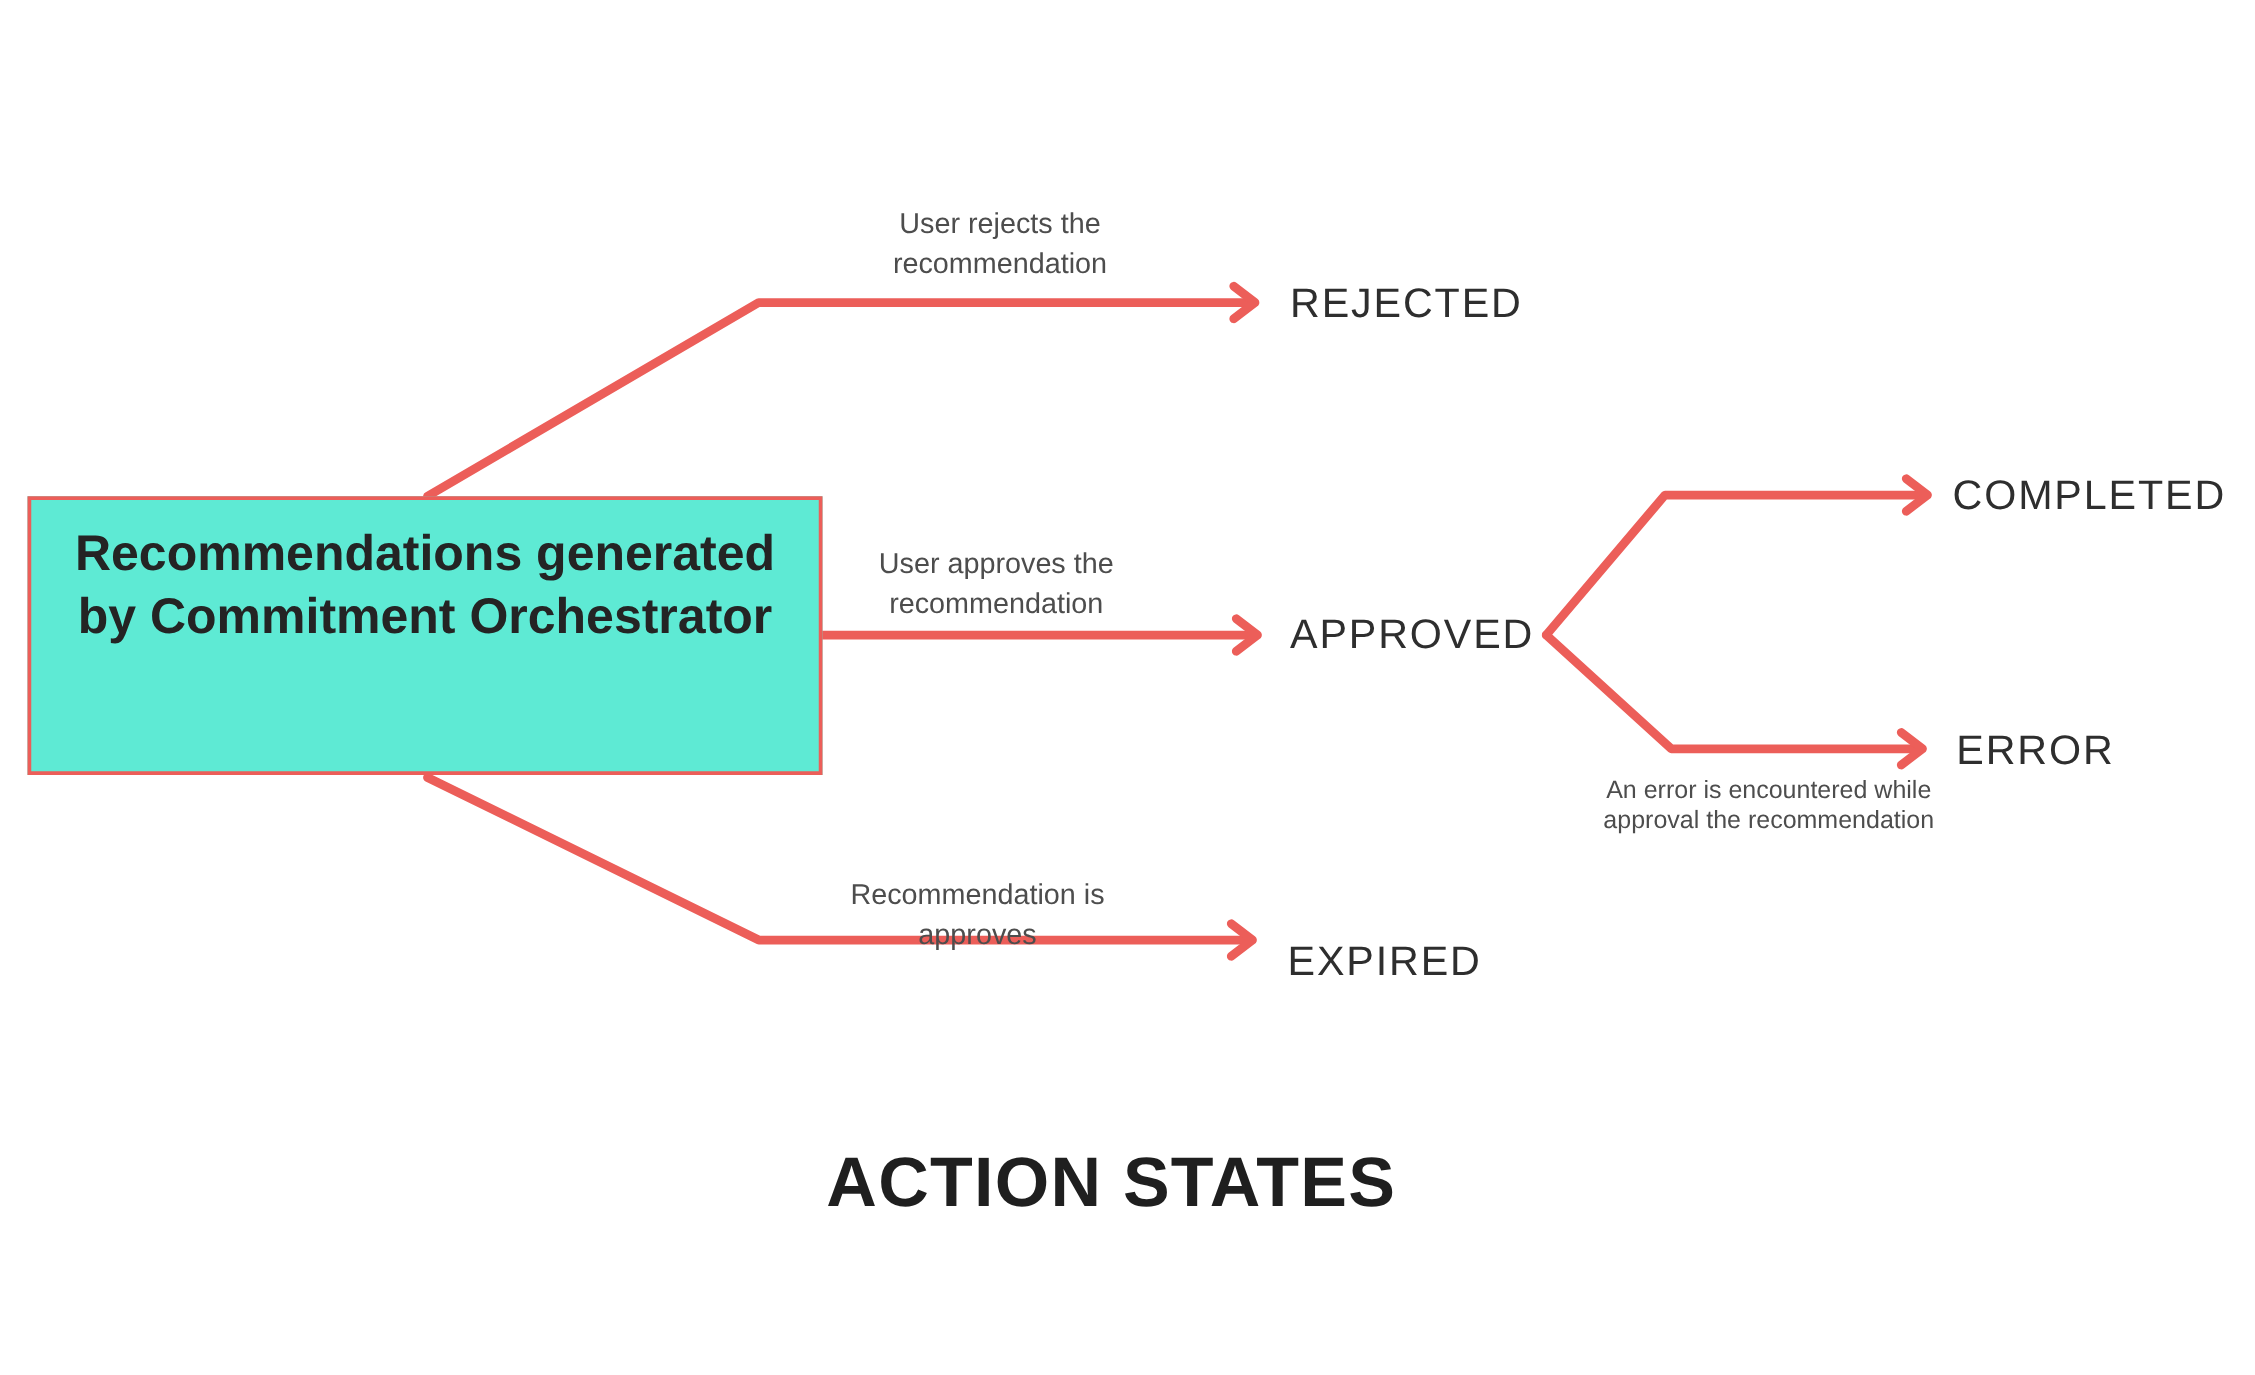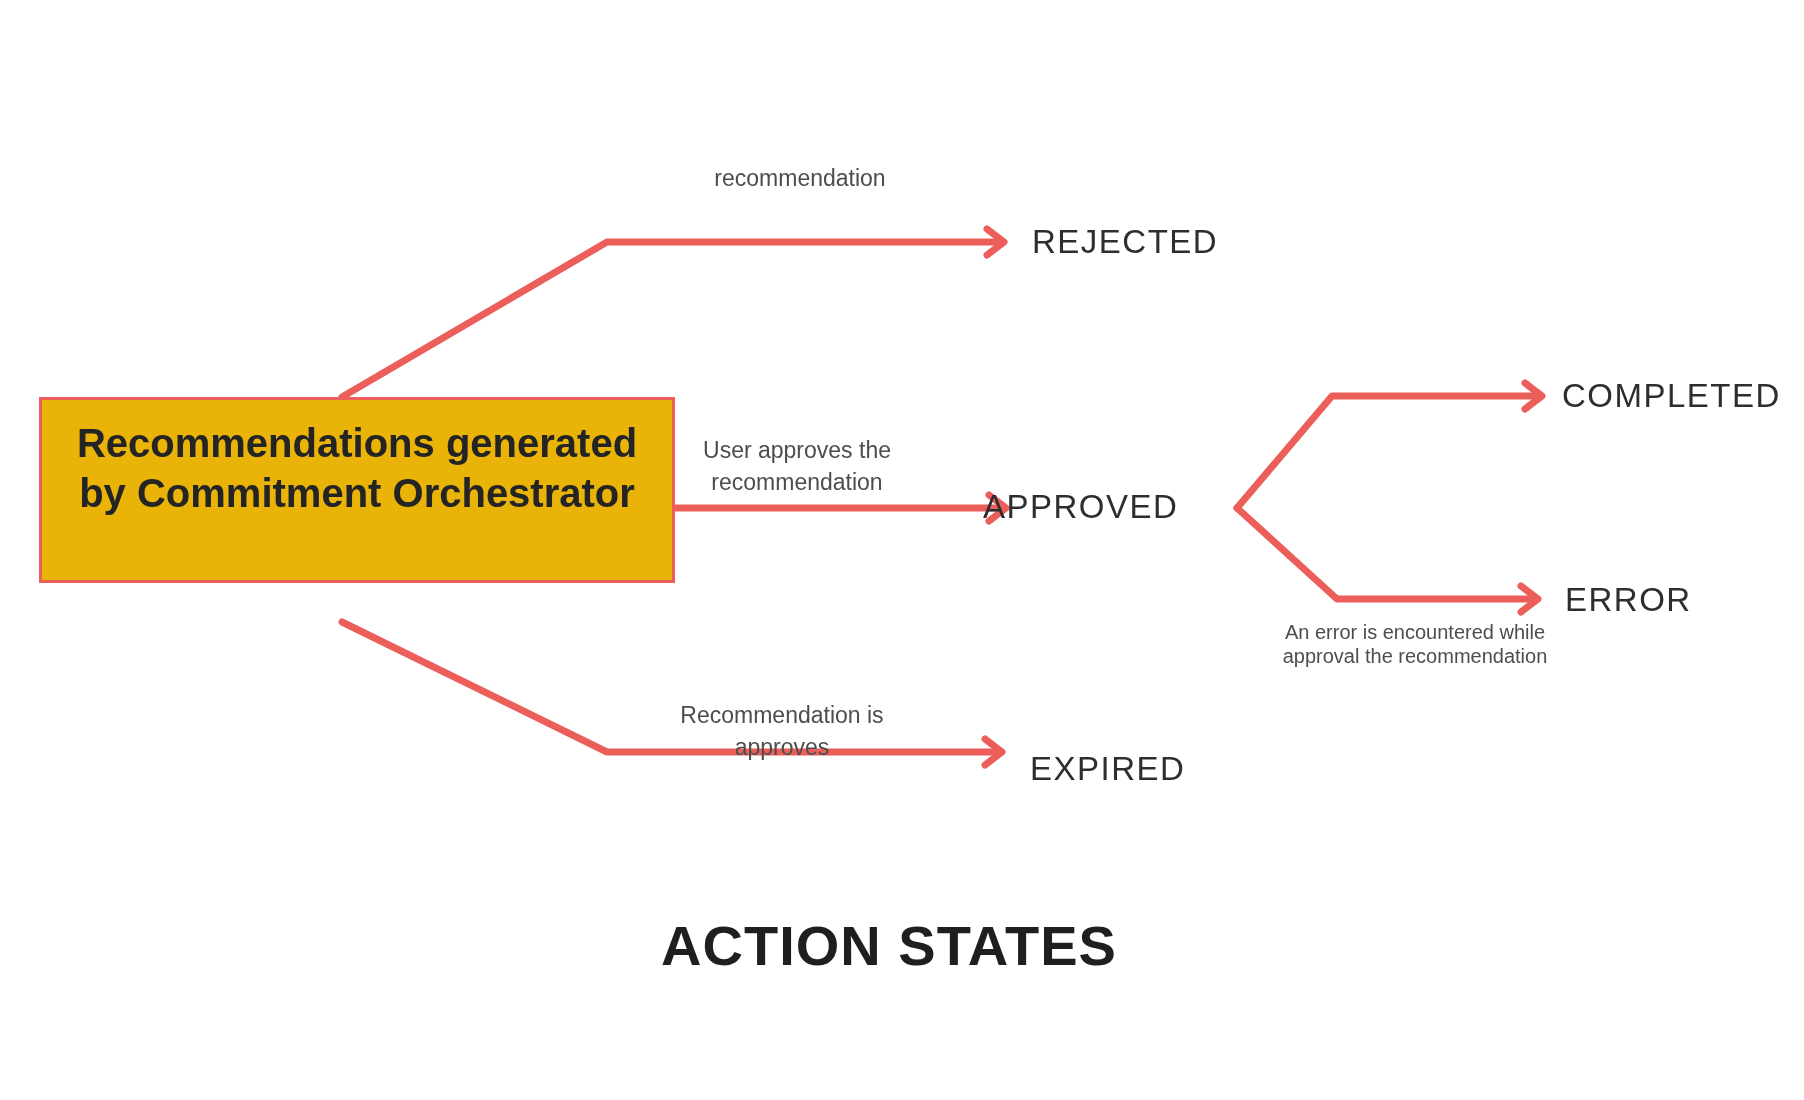--- a/index.html
+++ b/index.html
@@ -20,25 +20,25 @@
   svg.connectors{position:absolute;left:0;top:0;}
   svg.connectors path{
     fill:none;
     stroke:var(--accent);
     stroke-width:7;
     stroke-linecap:round;
     stroke-linejoin:round;
   }
   .source-box{
     position:absolute;
-    left:39px;top:397px;
-    width:636px;height:186px;
+    left:22px;top:397px;
+    width:636px;height:223px;
     border:3px solid var(--accent);
     box-sizing:border-box;
-    background:#eab308;
+    background:#5eead4;
   }
   .box-title{
     position:absolute;top:18px;left:0;right:0;
     text-align:center;
     font-size:40px;font-weight:bold;
     line-height:50px;
     color:var(--text-dark);
     letter-spacing:0px;
   }
   .box-subtitle{
@@ -100,39 +100,40 @@
   </svg>
 
   <div class="source-box">
     <div class="box-title">
       <div>Recommendations generated</div>
       <div>by Commitment Orchestrator</div>
     </div>
   </div>
 
   <div class="edge-label big" style="left:650px;top:162px;">
+    <div>User rejects the</div>
     <div>recommendation</div>
   </div>
 
   <div class="edge-label big" style="left:647px;top:434px;">
     <div>User approves the</div>
     <div>recommendation</div>
   </div>
 
   <div class="edge-label big" style="left:632px;top:699px;">
     <div>Recommendation is approves</div>
   </div>
 
 
   <div class="edge-label small" style="left:1265px;top:620px;">
     <div>An error is encountered while</div>
     <div>approval the recommendation</div>
   </div>
 
   <div class="state-label" style="left:1032px;top:243px;">REJECTED</div>
-  <div class="state-label" style="left:983px;top:508px;">APPROVED</div>
+  <div class="state-label" style="left:1032px;top:508px;">APPROVED</div>
   <div class="state-label" style="left:1030px;top:770px;">EXPIRED</div>
   <div class="state-label" style="left:1562px;top:397px;">COMPLETED</div>
   <div class="state-label" style="left:1565px;top:601px;">ERROR</div>
 
   <div class="footer-title">ACTION STATES</div>
 
 </div>
 
 </body></html>

